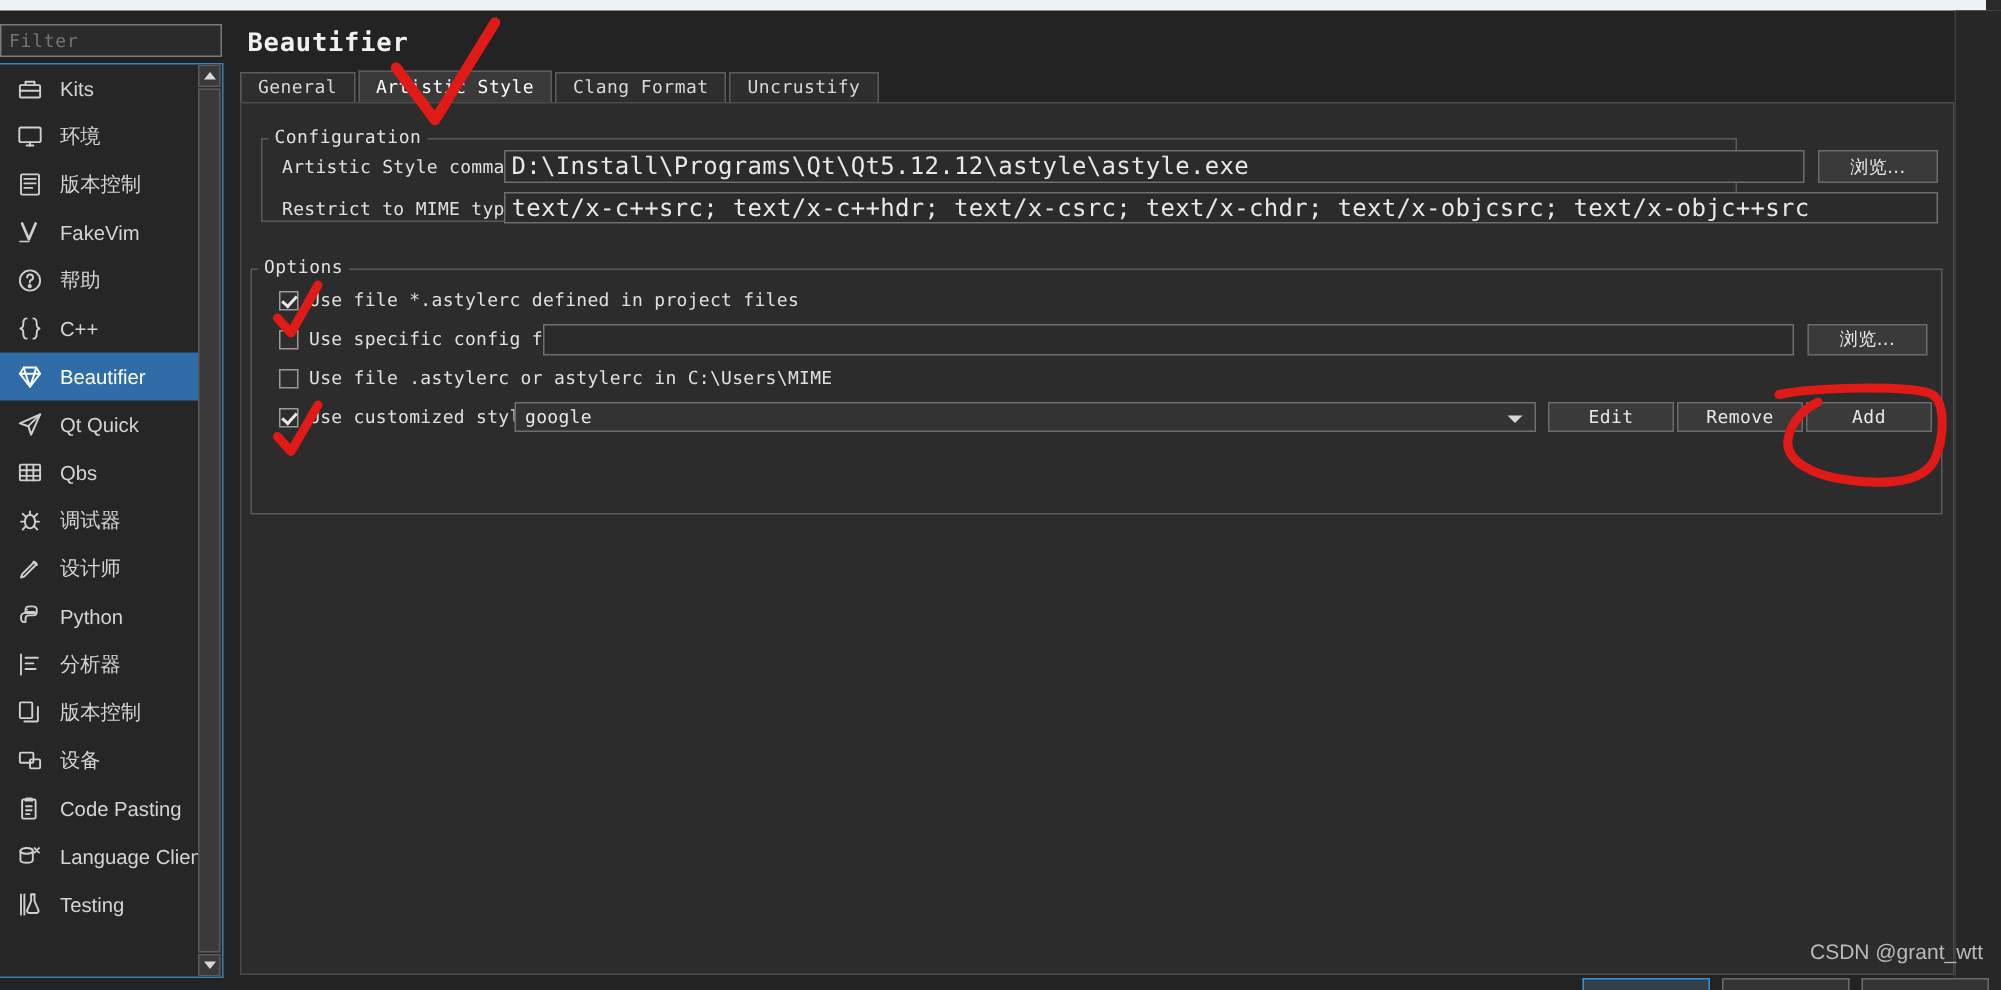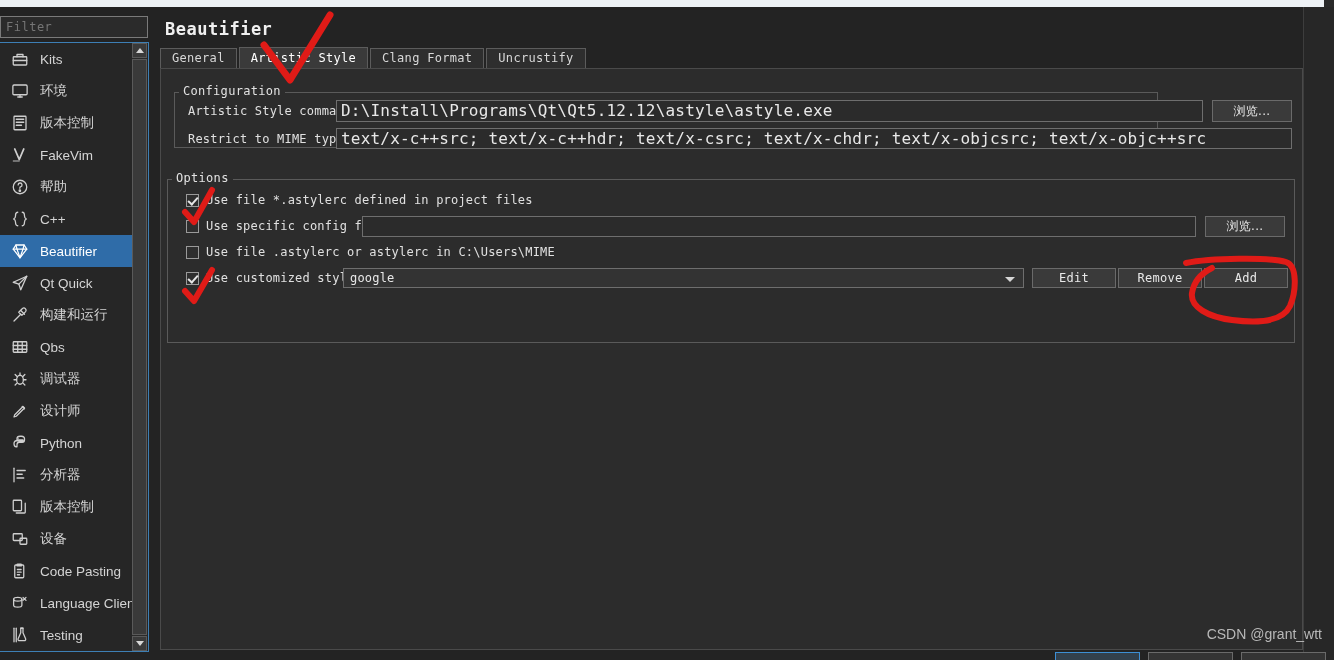--- a/index.html
+++ b/index.html
@@ -247,30 +247,20 @@
             <svg width="18" height="18" viewBox="0 0 24 24" fill="none" stroke="currentColor" stroke-width="1.7" stroke-linecap="round" stroke-linejoin="round">
               <path d="M21 3L3 11l7.5 2.5L13 21 21 3z" stroke-width="1.8"></path>
               <path d="M10.5 13.5L21 3"></path>
             </svg>
           </span>
           <span class="side-lbl">Qt Quick</span>
         </div>
         <div class="side-item">
           <span class="side-ico">
             <svg width="18" height="18" viewBox="0 0 24 24" fill="none" stroke="currentColor" stroke-width="1.7" stroke-linecap="round" stroke-linejoin="round">
-              <path d="M4 20l9-9"></path>
-              <path d="M13.5 10.5l5-5a3 3 0 0 0-4.2-4.2l-5 5z" transform="translate(1,2)"></path>
-              <path d="M13 6l5 5"></path>
-            </svg>
-          </span>
-          <span class="side-lbl">构建和运行</span>
-        </div>
-        <div class="side-item">
-          <span class="side-ico">
-            <svg width="18" height="18" viewBox="0 0 24 24" fill="none" stroke="currentColor" stroke-width="1.7" stroke-linecap="round" stroke-linejoin="round">
               <rect x="3" y="5" width="18" height="14" rx="1"></rect>
               <path d="M3 10h18M3 15h18M9 5v14M15 5v14"></path>
             </svg>
           </span>
           <span class="side-lbl">Qbs</span>
         </div>
         <div class="side-item">
           <span class="side-ico">
             <svg width="18" height="18" viewBox="0 0 24 24" fill="none" stroke="currentColor" stroke-width="1.7" stroke-linecap="round" stroke-linejoin="round">
               <ellipse cx="12" cy="13" rx="4.5" ry="6"></ellipse>

